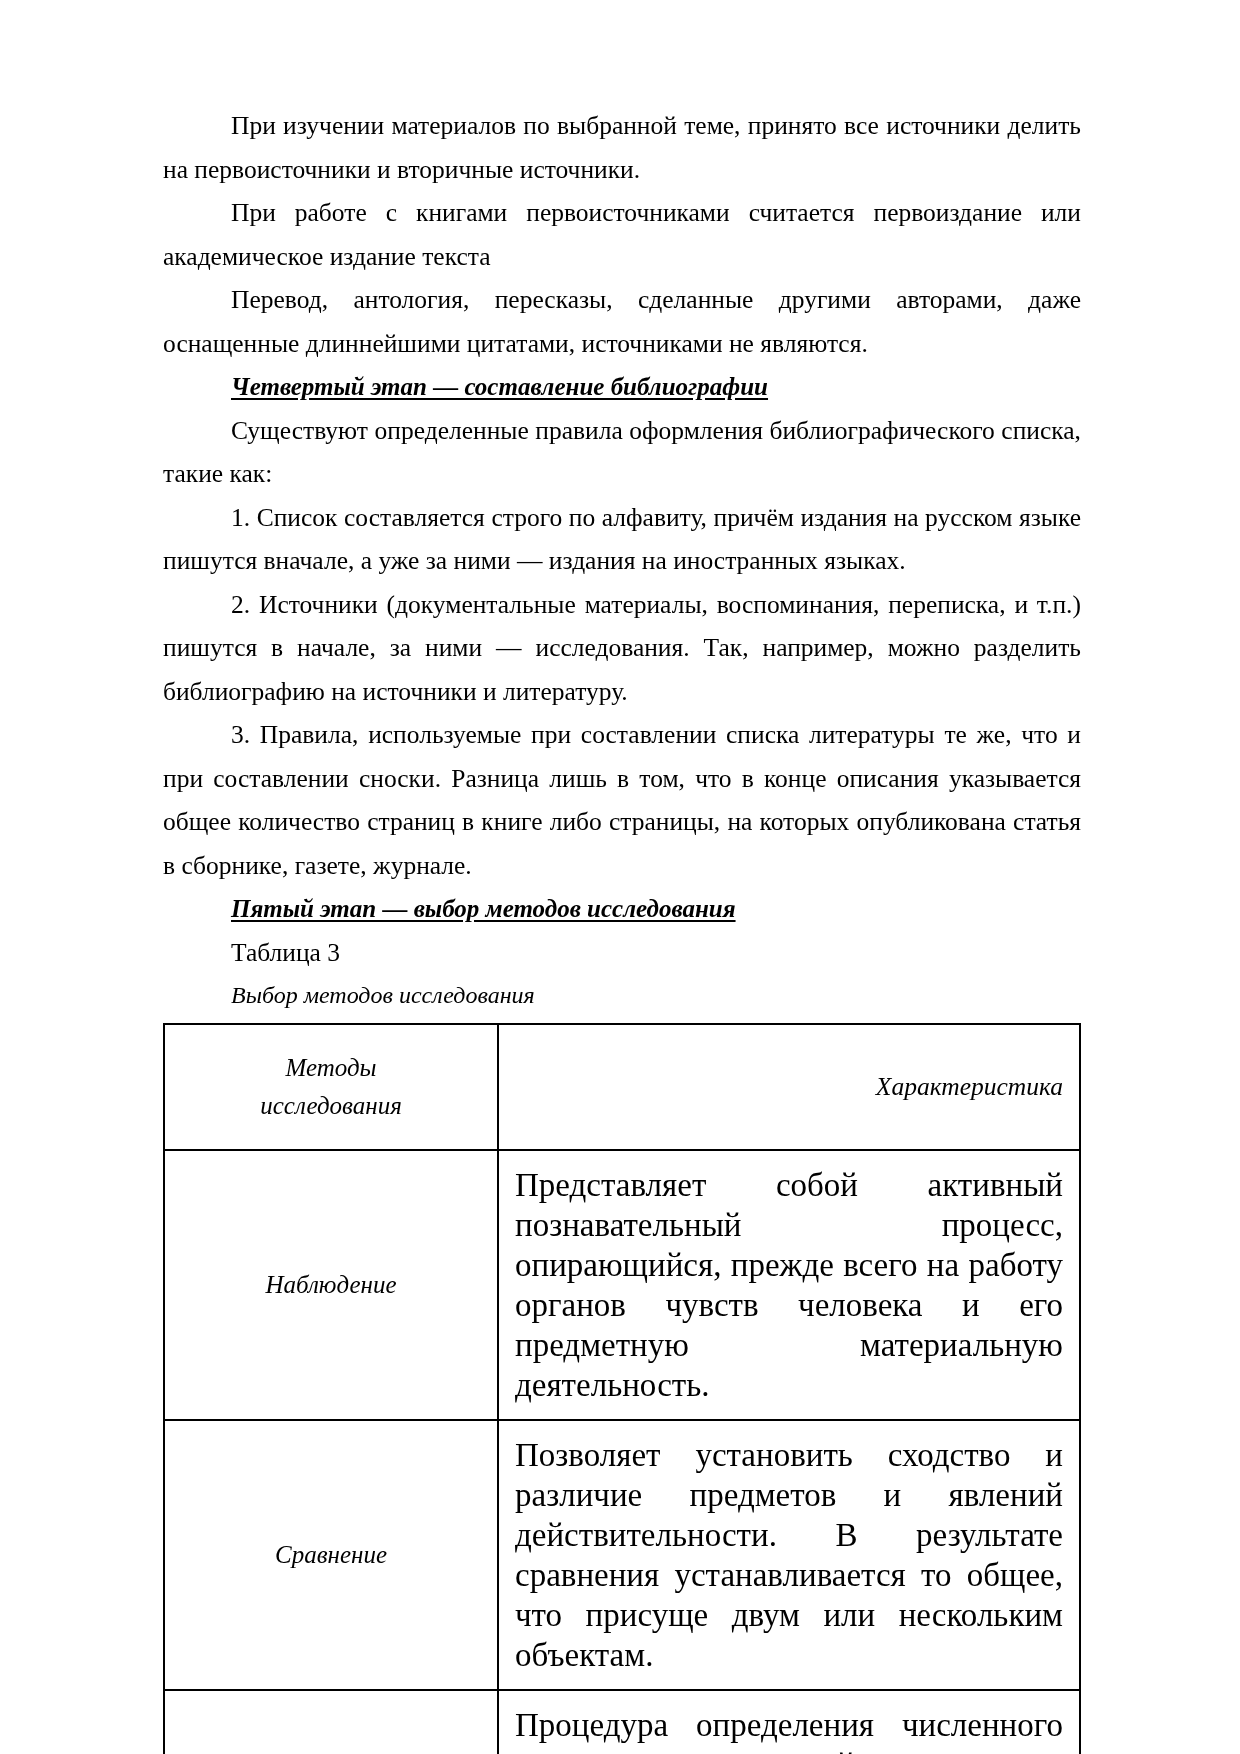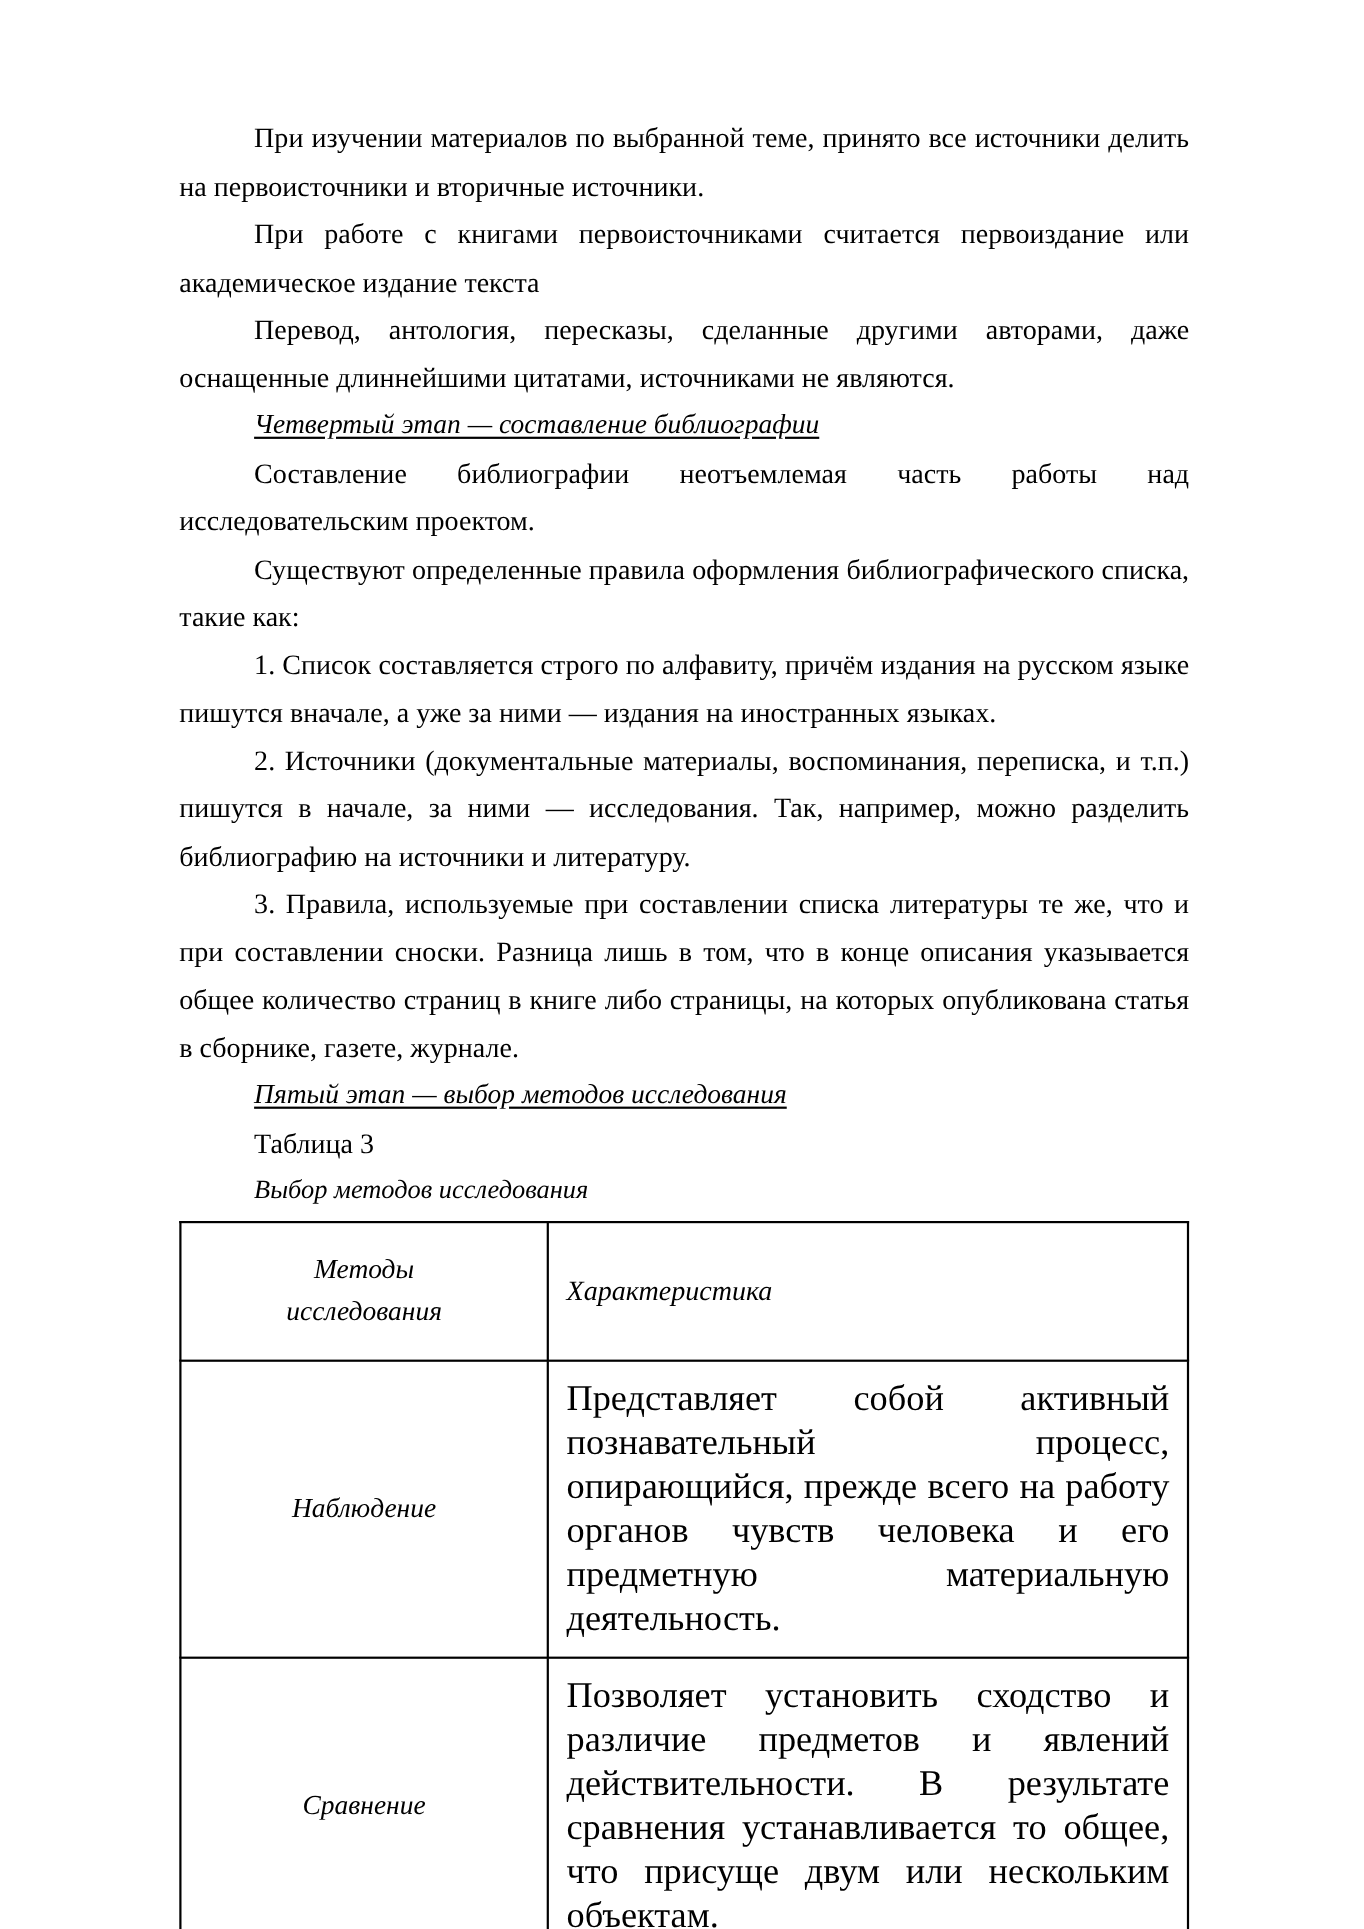--- a/index.html
+++ b/index.html
@@ -31,21 +31,21 @@
     line-height: 43.5px;
     text-align: justify;
     text-indent: 68px;
     text-justify: inter-word;
     hyphens: none;
   }
   .heading {
     margin: 0;
     font-size: 25px;
     line-height: 43.5px;
-    font-weight: normal;
+    font-weight: bold;
     font-style: italic;
     text-decoration: underline;
     text-underline-offset: 3px;
     text-indent: 68px;
     text-align: left;
   }
   .heading span.htext {
     display: inline;
   }
   .emph-i {
@@ -84,21 +84,21 @@
     font-size: 25px;
     line-height: 38px;
   }
   td.col-char {
     text-align: justify;
     text-justify: inter-word;
     font-size: 33px;
     line-height: 40px;
   }
   td.col-char.centered {
-    text-align: left;
+    text-align: right;
     font-style: italic;
     font-size: 25.5px;
   }
   tr.header-row td {
     height: 96px;
   }
 </style>
 </head>
 <body>
 
@@ -106,21 +106,20 @@
   <div class="body-col">
 
     <p class="para">При изучении материалов по выбранной теме, принято все источники делить на первоисточники и вторичные источники.</p>
 
     <p class="para">При работе с книгами первоисточниками  считается первоиздание или академическое издание текста</p>
 
     <p class="para">Перевод, антология, пересказы, сделанные другими авторами, даже оснащенные длиннейшими  цитатами, источниками не являются.</p>
 
     <p class="heading"><span class="htext">Четвертый этап — составление библиографии</span></p>
 
-    <p class="para">Составление библиографии неотъемлемая часть работы над исследовательским проектом.</p>
 
     <p class="para">Существуют определенные правила оформления библиографического списка, такие как:</p>
 
     <p class="para">1. Список составляется строго по алфавиту, причём издания на русском языке пишутся вначале, а уже за ними — издания на иностранных языках.</p>
 
     <p class="para">2. Источники (документальные материалы, воспоминания, переписка, и т.п.) пишутся в начале, за ними — исследования. Так, например, можно разделить библиографию на источники и литературу.</p>
 
     <p class="para">3. Правила, используемые при составлении списка литературы те же, что и при составлении сноски. Разница лишь в том, что в конце описания указывается общее количество страниц в книге либо страницы, на которых опубликована статья в сборнике, газете, журнале.</p>
 
     <p class="heading"><span class="htext">Пятый этап — выбор методов исследования</span></p>

